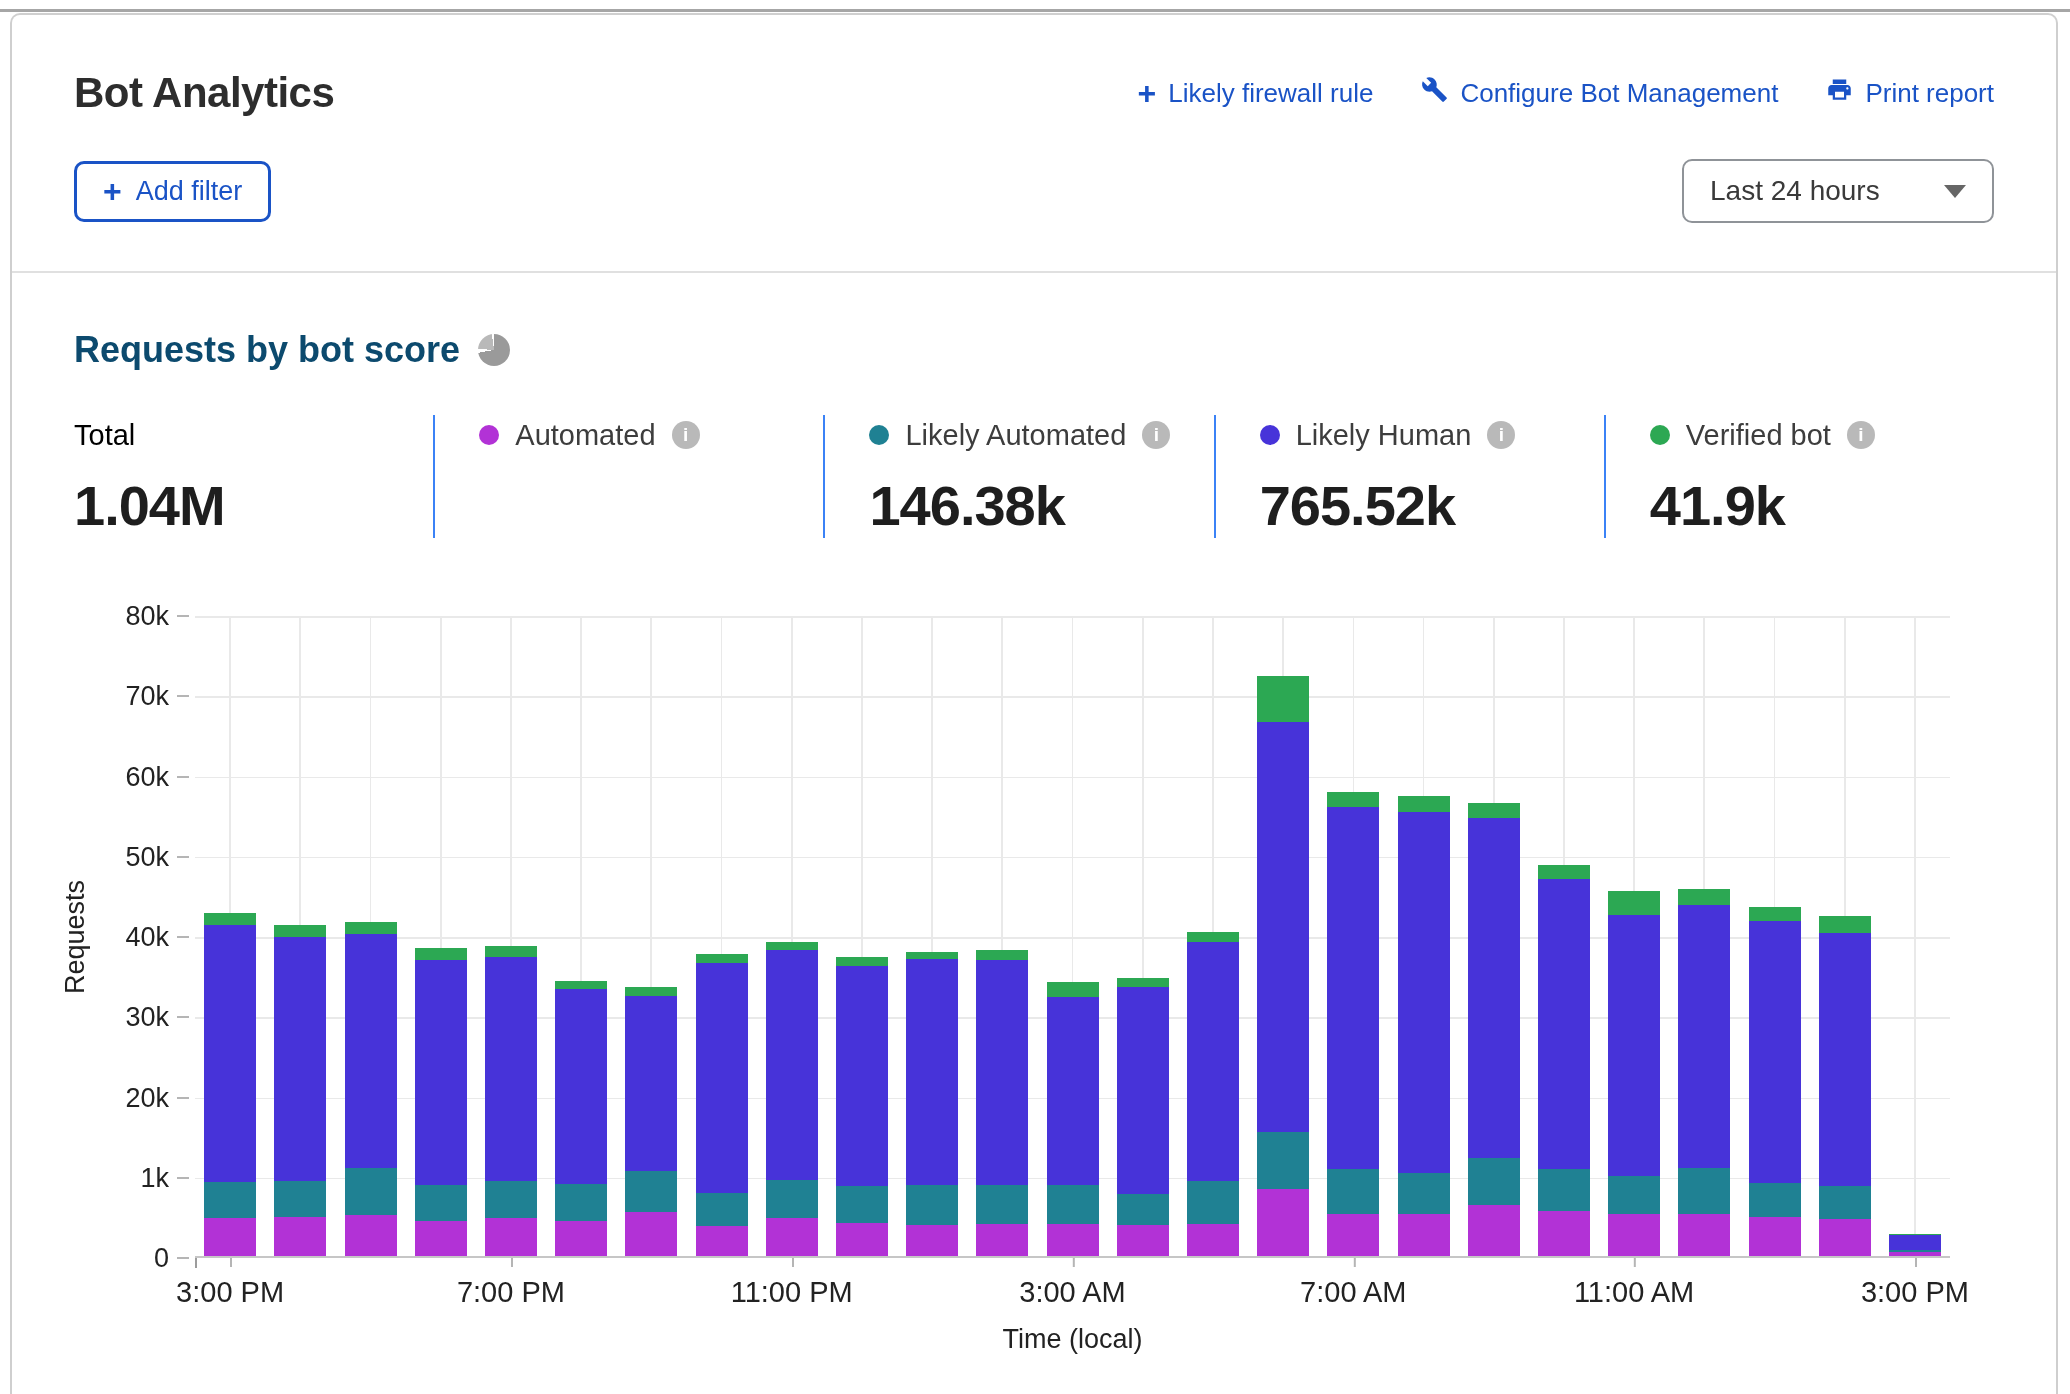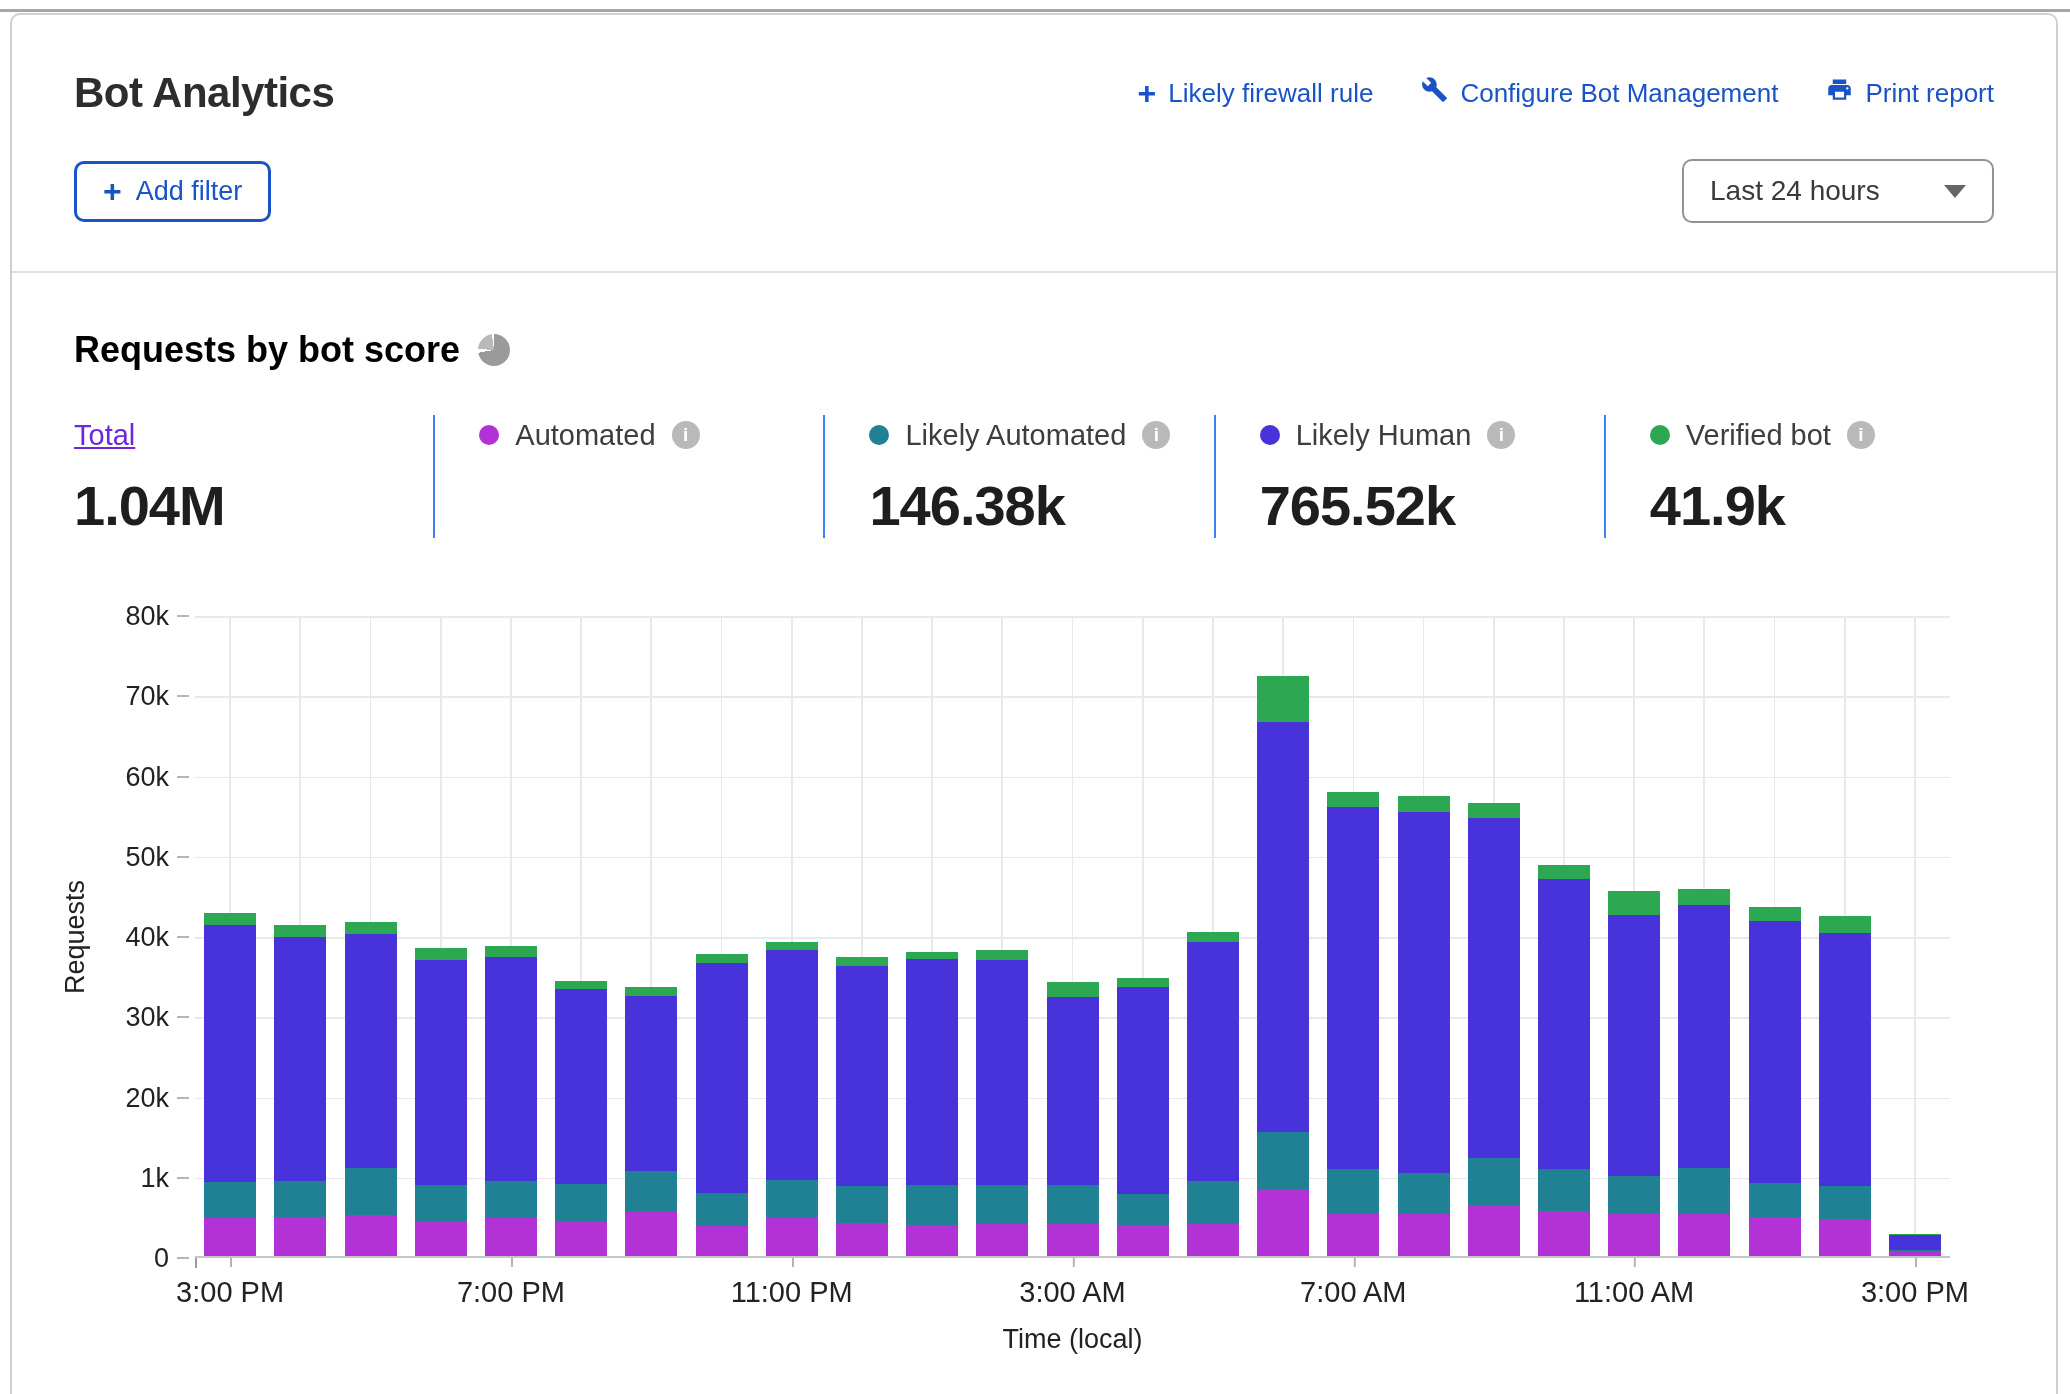--- a/index.html
+++ b/index.html
@@ -24,21 +24,21 @@
   .range-select { display:flex; align-items:center; justify-content:space-between;
     width:312px; height:64px; border:2px solid #8f9398; border-radius:10px;
     padding:0 26px; font-size:28px; color:#3a3a3a; background:#fff; cursor:pointer; }
   .chevron { width:0; height:0; border-left:11px solid transparent; border-right:11px solid transparent;
     border-top:13px solid #666; }
   .header-divider { border-top:2px solid #e0e0e0; }
 
   
   .section { padding:0 62px; }
   .section-title-row { margin-top:56px; display:flex; align-items:center; gap:18px; }
-  .section-title { font-size:36px; font-weight:bold; color:#000000; }
+  .section-title { font-size:36px; font-weight:bold; color:#0c4a6e; }
   .pie-icon { width:32px; height:32px; border-radius:50%;
     background:conic-gradient(#9a9a9a 0 260deg, #fff 260deg 274deg, #b9b9b9 274deg 352deg, #fff 352deg 360deg); }
 
   
   .stats-row { display:flex; margin-top:44px; }
   .stat { width:410px; }
   .stat:first-child { width:380px; }
   .stat + .stat { border-left:2px solid #3b82f6; padding-left:44px; }
   .stat-label-row { display:flex; align-items:center; gap:16px; height:40px;
     font-size:29px; color:#3d3d3d; }
@@ -115,21 +115,21 @@
 
   <div class="section">
     <div class="section-title-row">
       <div class="section-title">Requests by bot score</div>
       <div class="pie-icon"></div>
     </div>
 
     <div class="stats-row">
       <div class="stat">
         <div class="stat-label-row">
-          <span style="color:#6d28d9;text-decoration:underline;">Total</span>
+          <span style="color:#000000;">Total</span>
         </div>
         <div class="stat-value">1.04M</div>
       </div>
       <div class="stat">
         <div class="stat-label-row">
           <span class="stat-dot" style="background: rgb(178, 50, 214);"></span>
           <span>Automated</span>
           <span class="info-icon">i</span>
         </div>
       </div>

